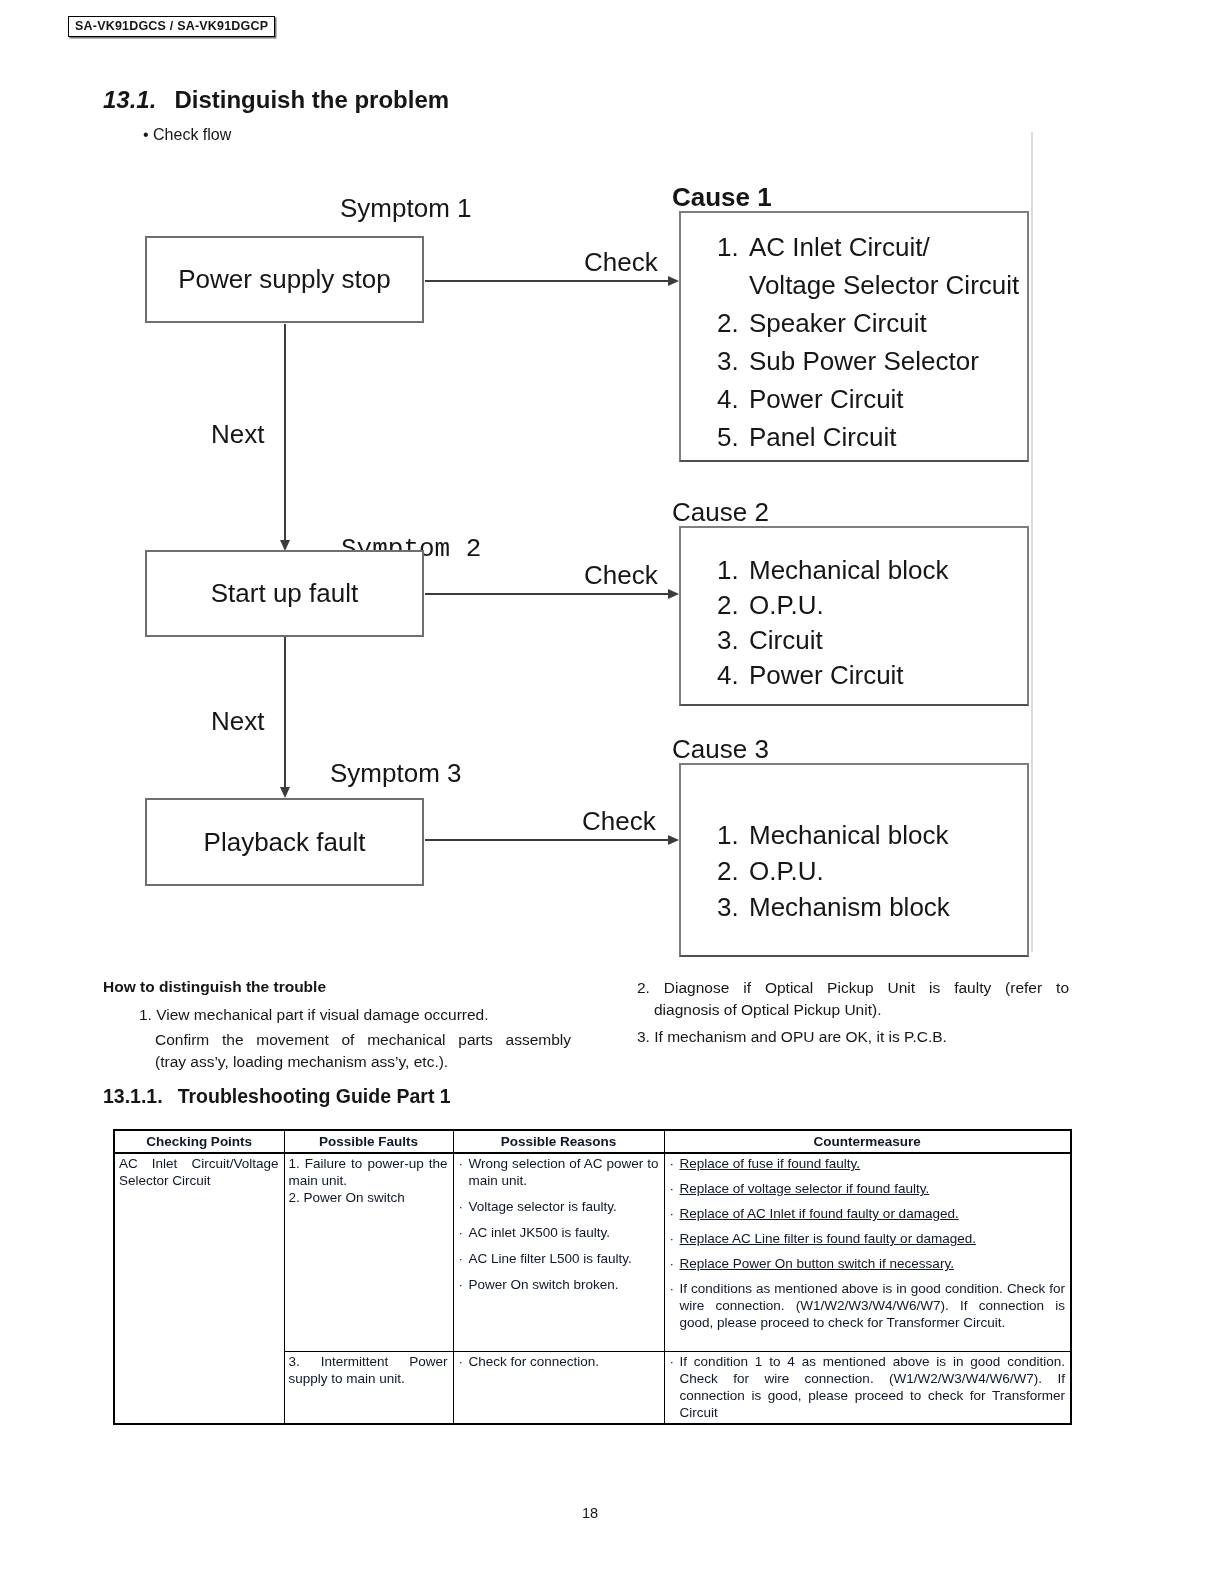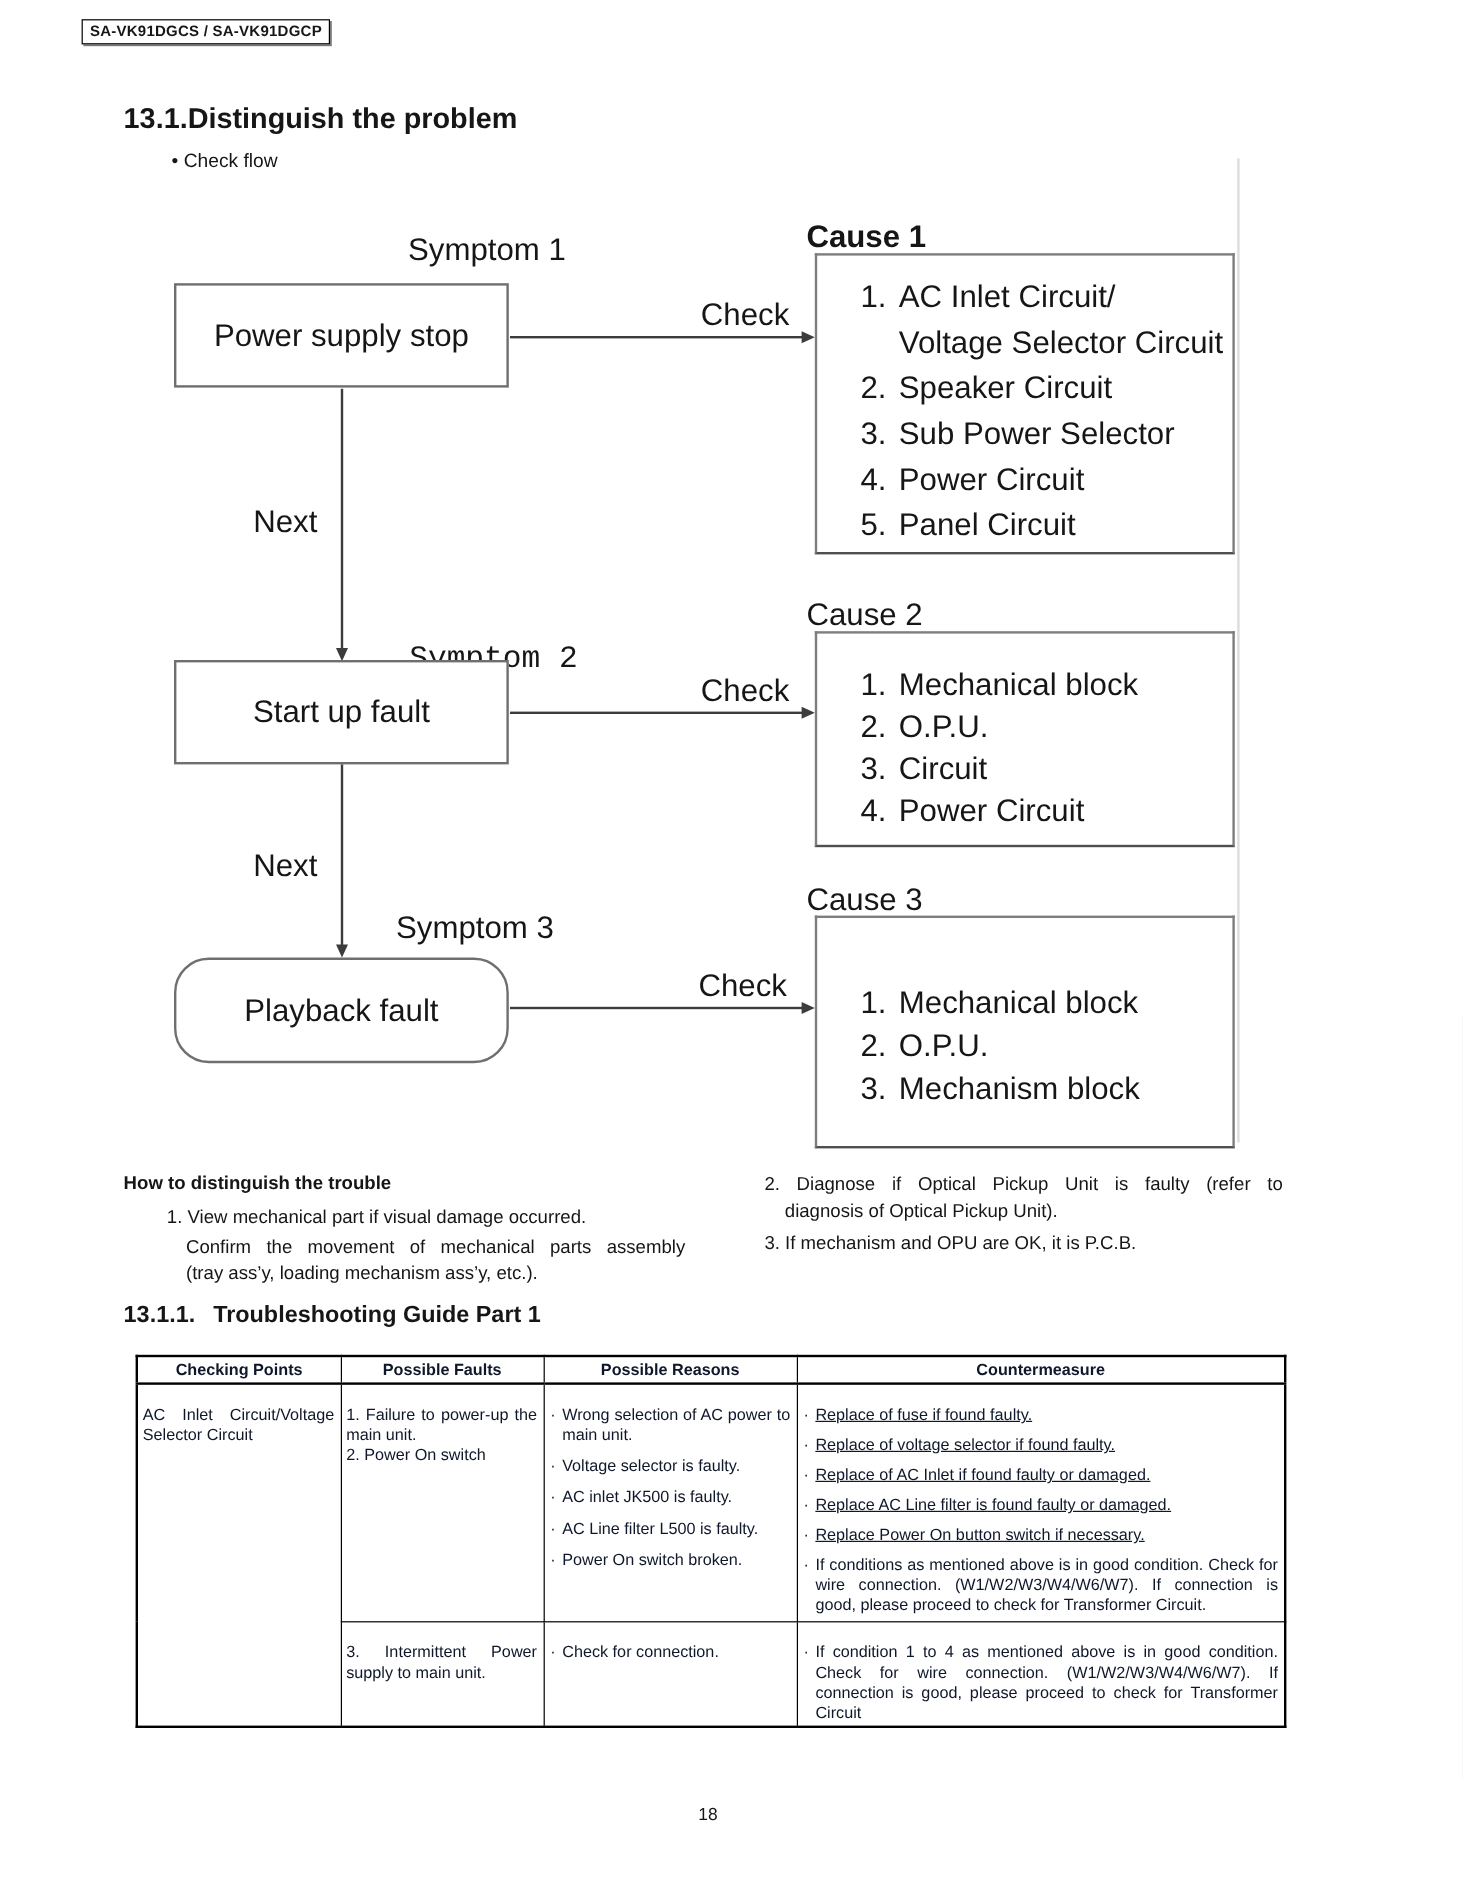--- a/index.html
+++ b/index.html
@@ -9,21 +9,21 @@
     margin:0 auto; overflow:hidden;
   }
   .abs{position:absolute;}
   
   .model-badge{
     left:68px; top:16px; font-size:12.5px; font-weight:bold; letter-spacing:0.2px;
     border:1.5px solid #000; padding:2px 6px 3px; background:#fff;
     box-shadow:1.5px 1.5px 0 #7a7a7a; white-space:nowrap;
   }
   .title{left:103px; top:86px; font-size:24px; font-weight:bold; white-space:nowrap;}
-  .title .num{}
+  .title .num{margin-right:18px;font-style:italic;}
   .check-flow{left:143px; top:126px; font-size:16px; white-space:nowrap;}
   
   .fc-label{font-size:26px; white-space:nowrap;}
   .sym-box{
     width:279px; height:87px; border:2px solid #6f6f6f; box-sizing:border-box;
     display:flex; align-items:center; justify-content:center; font-size:26px; background:#fff;
   }
   .cause-box{
     width:350px; border:2px solid #7e7e7e; border-bottom-color:#4f4f4f;
     box-sizing:border-box; background:#fff;
@@ -50,21 +50,21 @@
   
   .ts-table{
     border-collapse:collapse; table-layout:fixed; width:957px;
     font-size:13.5px; line-height:17px; color:#0f172a; background:#fff;
     border:2px solid #000;
   }
   .ts-table th{
     border:1px solid #000; border-bottom:2px solid #000;
     font-size:13.5px; font-weight:bold; padding:2px 2px; text-align:center;
   }
-  .ts-table td{border:1px solid #000; vertical-align:top; padding:16px 5px 2px 4px;}
+  .ts-table td{border:1px solid #000; vertical-align:top; padding:1px 5px 2px 4px;}
   .cellp{margin:0; text-align:justify;}
   .blt{margin:0 0 9px; position:relative; padding-left:11px; text-align:justify;}
   .blt::before{content:"·"; position:absolute; left:1px; top:0;}
   .blt.m8{margin-bottom:8px;text-decoration:underline;}
   .blt.m0{margin-bottom:0;}
   .pad-note{padding-left:17px;}
   .page-num{left:540px; top:1505px; width:100px; text-align:center; font-size:14.5px;}
 </style>
 </head>
 <body>
@@ -146,21 +146,21 @@
           <span class="ci-text">Power Circuit</span>
         </div>
     </div>
   </div>
 
   <div class="abs vline" style="left:284px; top:637px; height:152px;"></div>
   <div class="abs arr-d" style="left:279.5px; top:787px;"></div>
   <div class="abs fc-label" style="left:211px; top:706px;">Next</div>
 
   <div class="abs fc-label" style="left:330px; top:758px;">Symptom 3</div>
-  <div class="abs sym-box" style="left:145px; top:798px; height:88px;border-radius:29px;">
+  <div class="abs sym-box" style="left:145px; top:798px; height:88px;">
     <span>Playback fault</span>
   </div>
   <div class="abs hline" style="left:425px; top:839px; width:244px;"></div>
   <div class="abs arr-r" style="left:668px; top:834.5px;"></div>
   <div class="abs fc-label" style="left:582px; top:806px;">Check</div>
   <div class="abs fc-label" style="left:672px; top:734px;">Cause 3</div>
   <div class="abs cause-box" style="left:679px; top:763px; height:194px; padding-top:52px;">
     <div class="cause-list">
       <div class="cause-item lh36">
           <span class="ci-num">1.</span>

